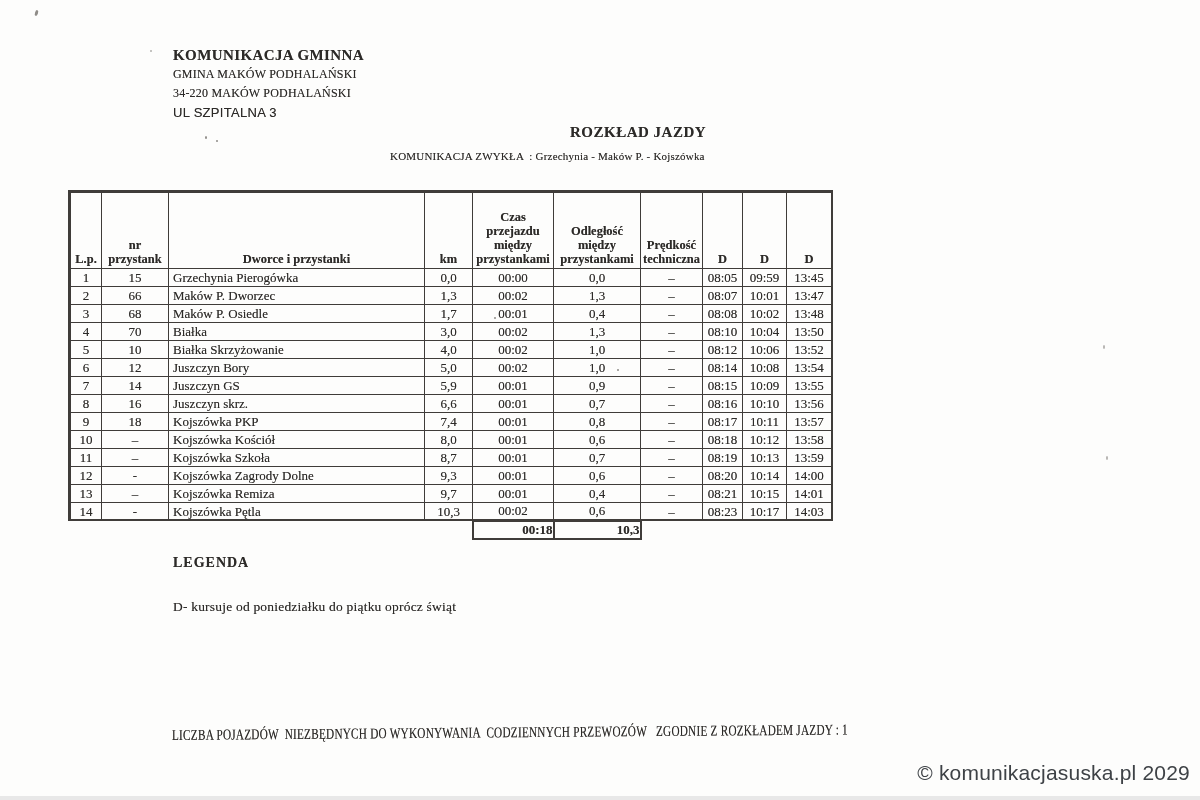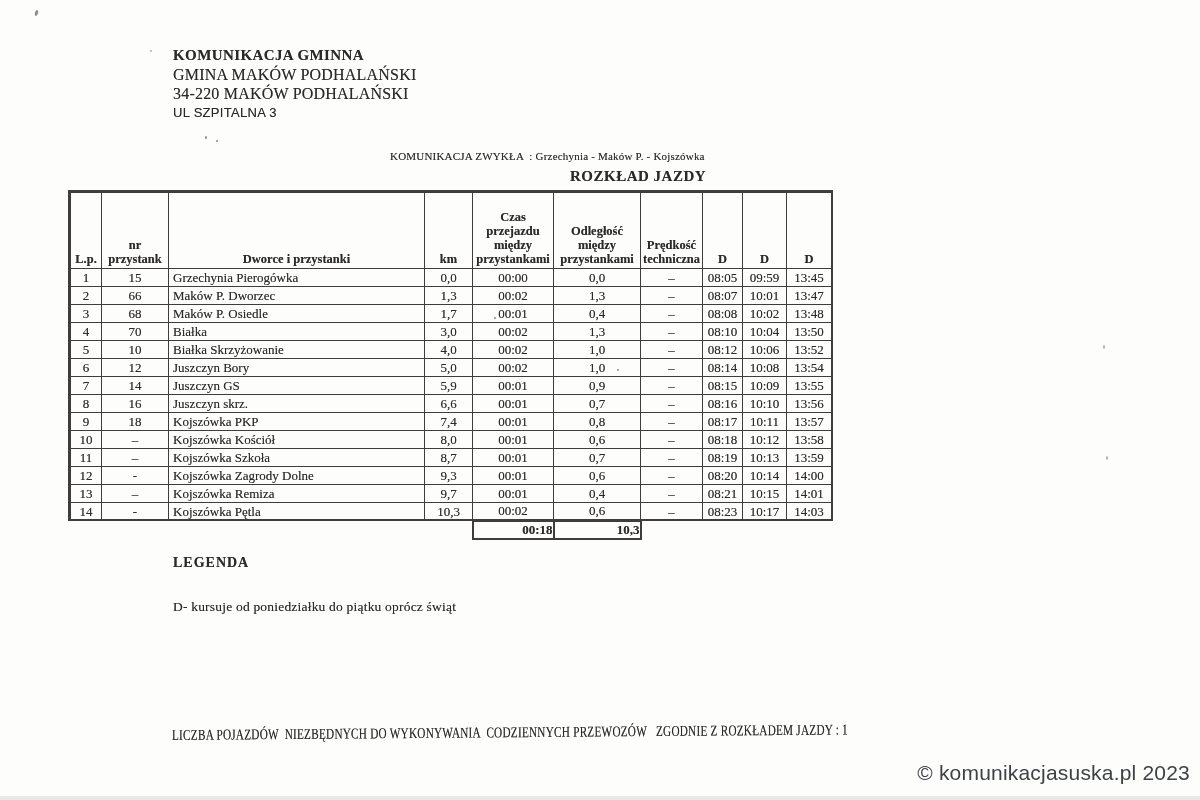--- a/index.html
+++ b/index.html
@@ -7,23 +7,23 @@
   .page {
     position:relative; width:1200px; height:796px;
     background:#fdfdfc; overflow:hidden;
     font-family:"Liberation Serif", serif;
     color:#2c2a28;
     text-shadow:0 0 0.6px rgba(62,58,54,0.55);
   }
   
   .org-block { position:absolute; left:173px; top:46px; line-height:19px; }
   .org-name { font-weight:bold; font-size:15px; letter-spacing:0.4px; }
-  .org-line { font-size:16px; letter-spacing:0.2px; }
+  .org-line { font-size:12px; letter-spacing:0.2px; }
   .org-street { font-family:Liberation Sans, sans-serif; font-size:13px; letter-spacing:0.3px; }
-  .doc-title { position:absolute; left:570px; top:124px; font-weight:bold; font-size:15px; letter-spacing:0.5px;margin-top:44px; }
+  .doc-title { position:absolute; left:570px; top:124px; font-weight:bold; font-size:15px; letter-spacing:0.5px; }
   .route-title { position:absolute; left:390px; top:150px; font-size:11px; white-space:pre; letter-spacing:0.2px; }
 
   
   .table-wrap { position:absolute; left:70px; top:192px; }
   table { border-collapse:collapse; table-layout:fixed; width:761px; }
   th, td { border:1px solid #3f3c39; overflow:hidden; }
   thead tr { height:76px; }
   th {
     font-weight:bold; font-size:12.5px; line-height:14px;
     vertical-align:bottom; text-align:center; padding:0 1px 2px 1px;
@@ -294,21 +294,21 @@
         </tr>
       </tfoot>
     </table>
   </div>
   <div class="outer-border"></div>
 
   <div class="legend-title">LEGENDA</div>
   <div class="legend-item">D- kursuje od poniedziałku do piątku oprócz świąt</div>
 
   <div class="footer-note">LICZBA POJAZDÓW  NIEZBĘDNYCH DO WYKONYWANIA  CODZIENNYCH PRZEWOZÓW   ZGODNIE Z ROZKŁADEM JAZDY : 1</div>
-  <div class="copyright">© komunikacjasuska.pl 2023</div>
+  <div class="copyright">© komunikacjasuska.pl 2029</div>
 
   <div class="speck sp1"></div>
   <div class="speck sp2"></div>
   <div class="speck sp3"></div>
   <div class="speck sp4"></div>
   <div class="speck sp5"></div>
   <div class="speck sp6"></div>
   <div class="speck sp7"></div>
   <div class="speck sp8"></div>
 </div>

